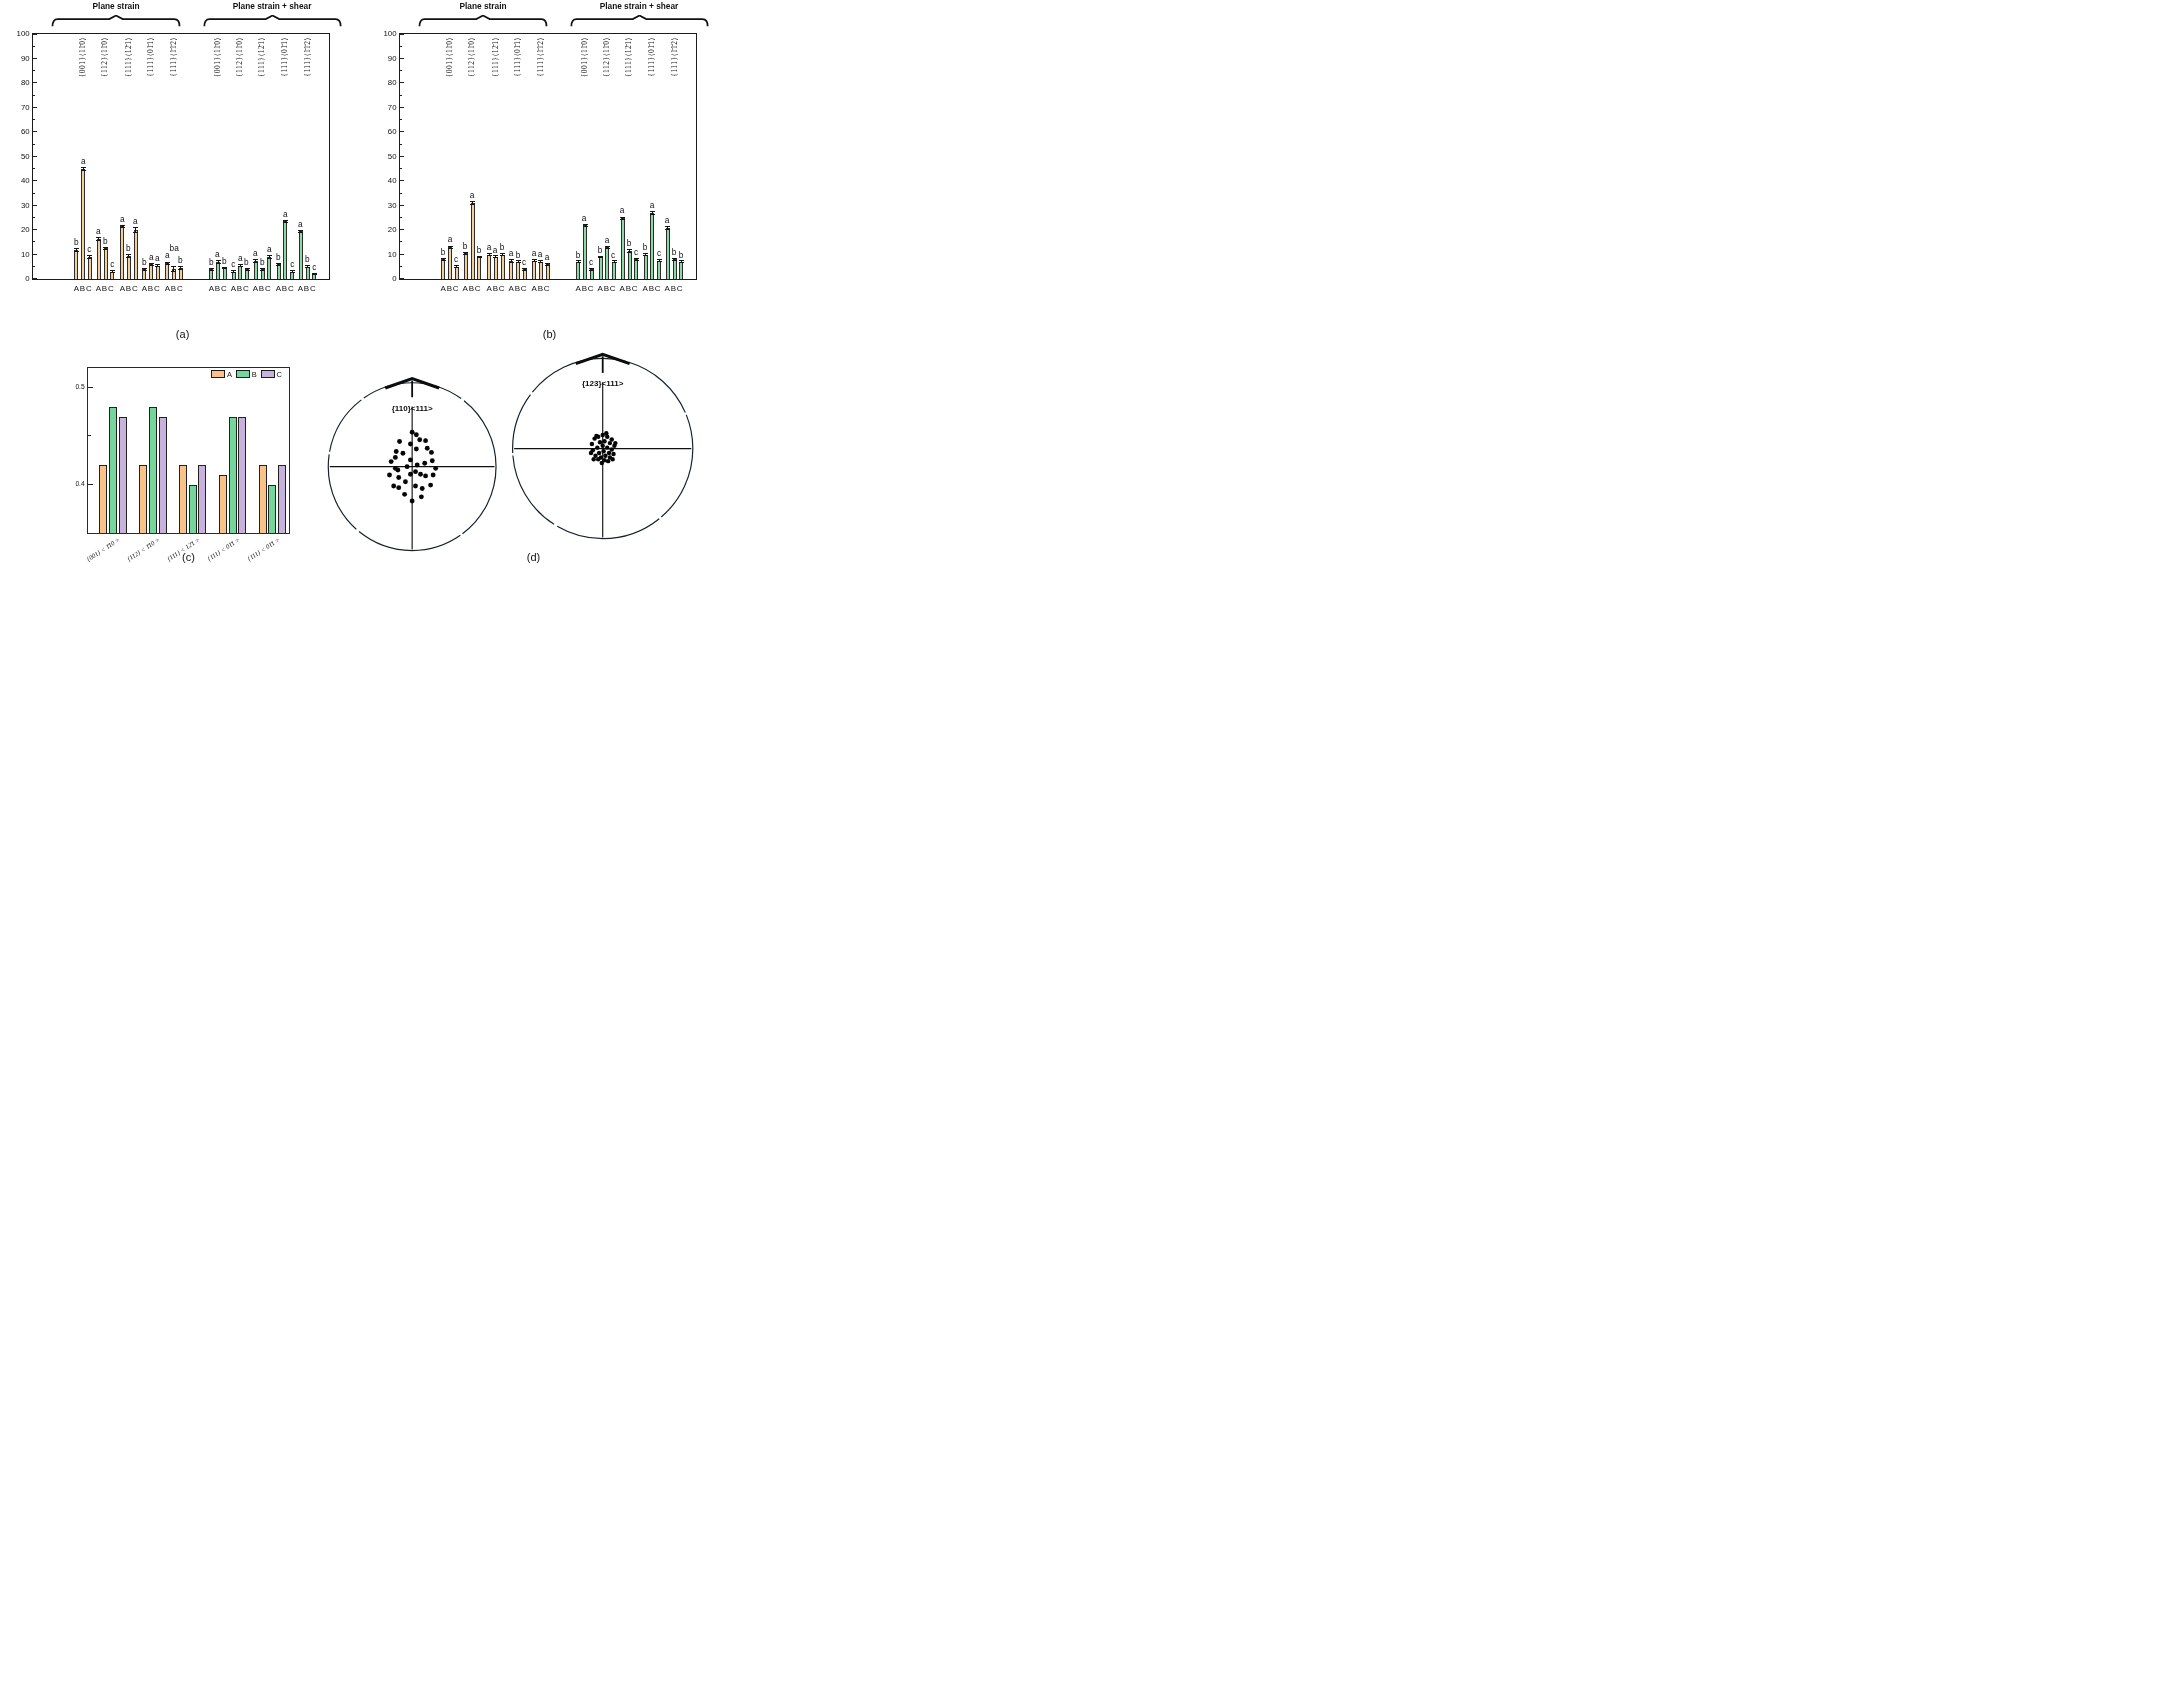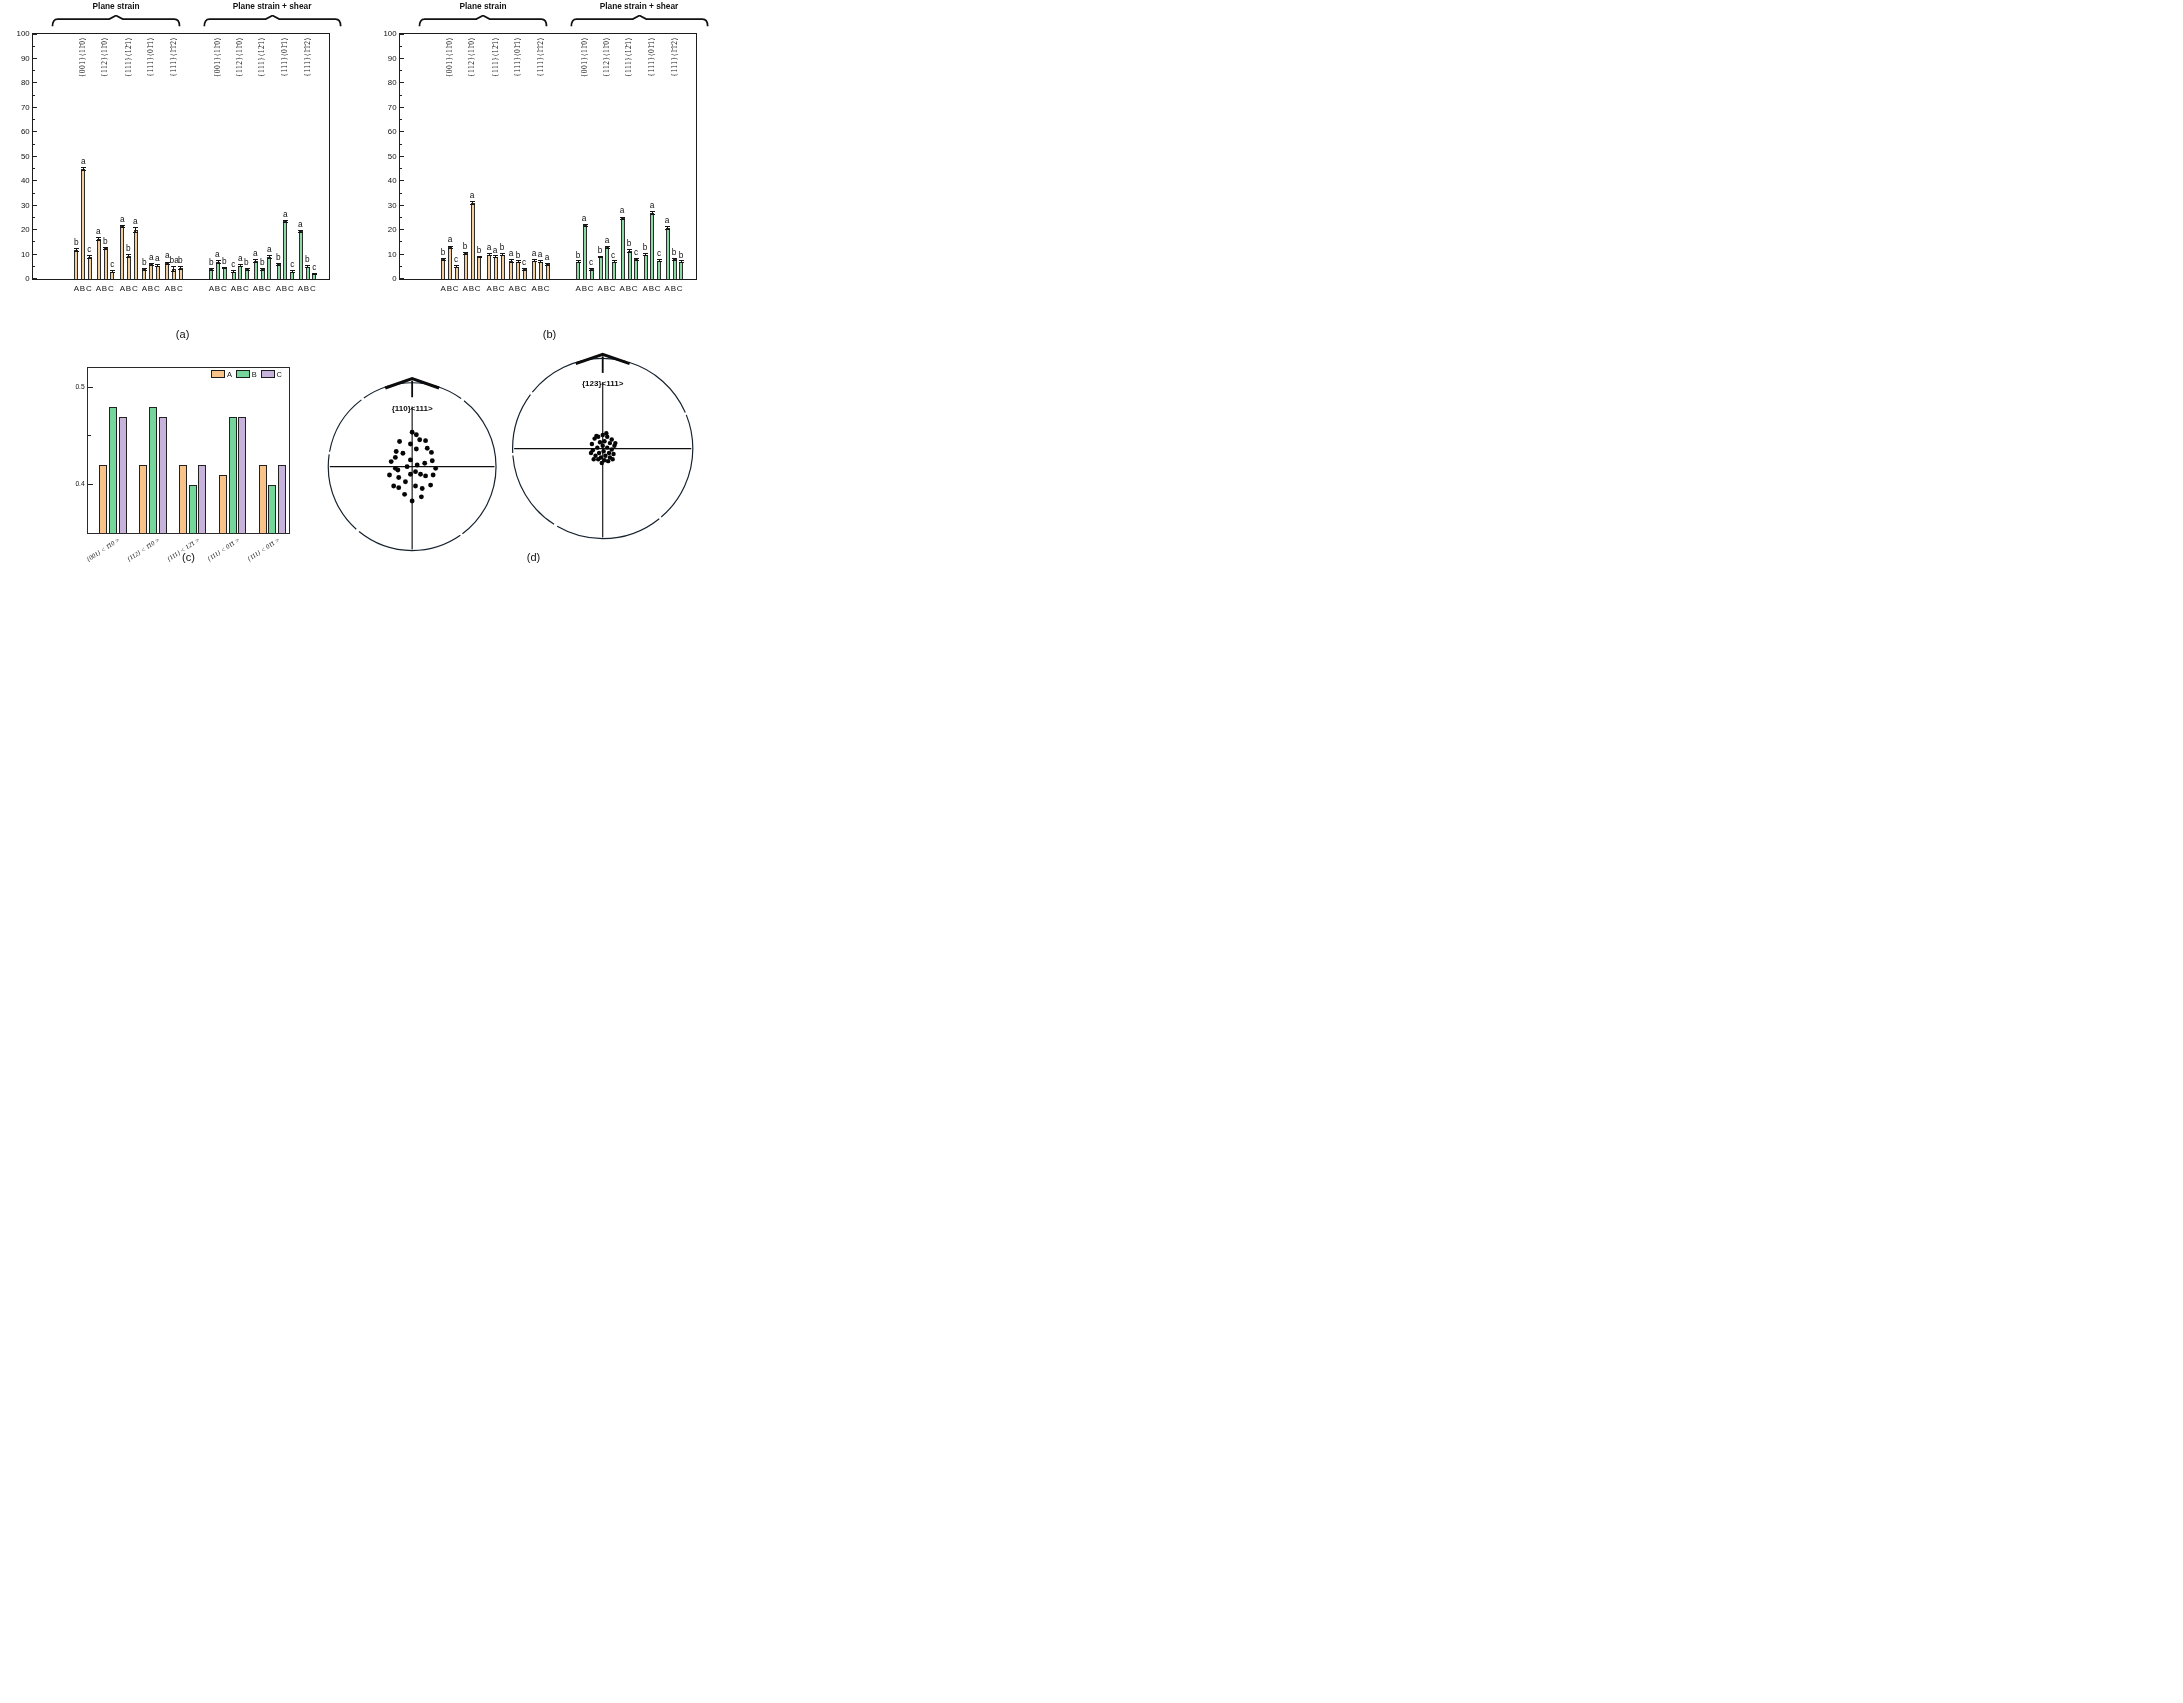--- a/index.html
+++ b/index.html
@@ -139,21 +139,21 @@
         <div class="bar" style="left: 123px; height: 13.5px; background: rgb(242, 205, 157);"></div>
         <div class="errbar" style="left: 122px; height: 3.4px; bottom: 11.7px;"></div>
         <div class="letter" style="left: 121px; bottom: 16px;">a</div>
         <div class="abclab" style="left: 107px;">ABC</div>
         <div class="orient" style="left: 136px;">{111}⟨1̄1̄2⟩</div>
         <div class="bar" style="left: 132px; height: 16px; background: rgb(242, 205, 157);"></div>
         <div class="errbar" style="left: 132px; height: 3.4px; bottom: 14px;"></div>
         <div class="letter" style="left: 131px; bottom: 18.7px;">a</div>
         <div class="bar" style="left: 139px; height: 9.8px; background: rgb(242, 205, 157);"></div>
         <div class="errbar" style="left: 138px; height: 6.4px; bottom: 6.6px;"></div>
-        <div class="letter" style="left: 137px; bottom: 14px;">ba</div>
+        <div class="letter" style="left: 137px; bottom: 26px;">ba</div>
         <div class="bar" style="left: 146px; height: 11px; background: rgb(242, 205, 157);"></div>
         <div class="errbar" style="left: 145px; height: 3.9px; bottom: 9px;"></div>
         <div class="letter" style="left: 144px; bottom: 14px;">b</div>
         <div class="abclab" style="left: 130px;">ABC</div>
         <div class="orient" style="left: 180px;">{001}⟨11̄0⟩</div>
         <div class="bar" style="left: 176px; height: 9.8px; background: rgb(139, 216, 163);"></div>
         <div class="errbar" style="left: 176px; height: 2.9px; bottom: 8.3px;"></div>
         <div class="letter" style="left: 175px; bottom: 12.3px;">b</div>
         <div class="bar" style="left: 183px; height: 17px; background: rgb(139, 216, 163);"></div>
         <div class="errbar" style="left: 183px; height: 3.9px; bottom: 15px;"></div>

